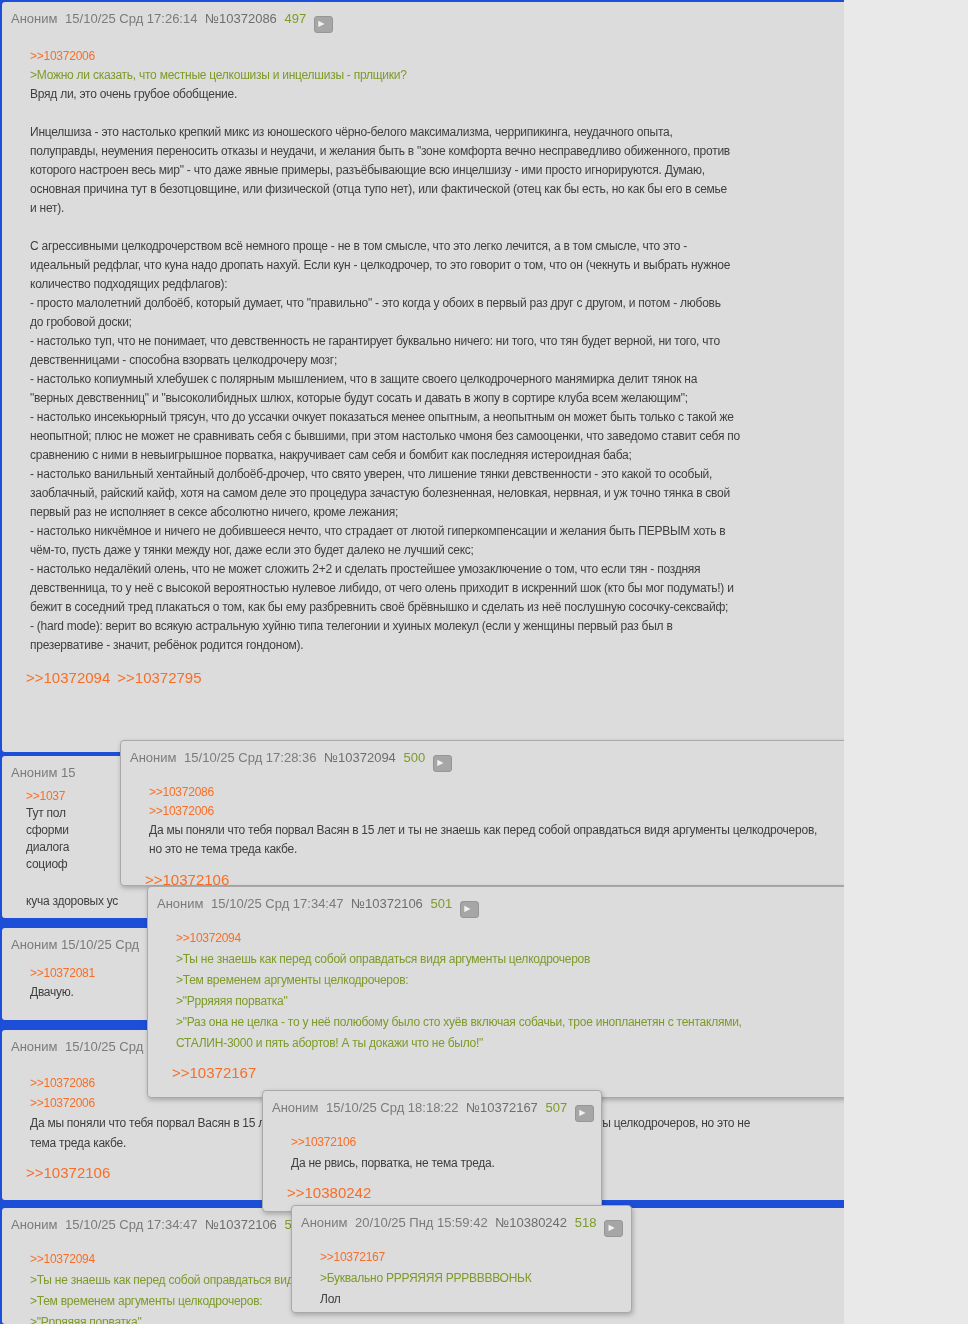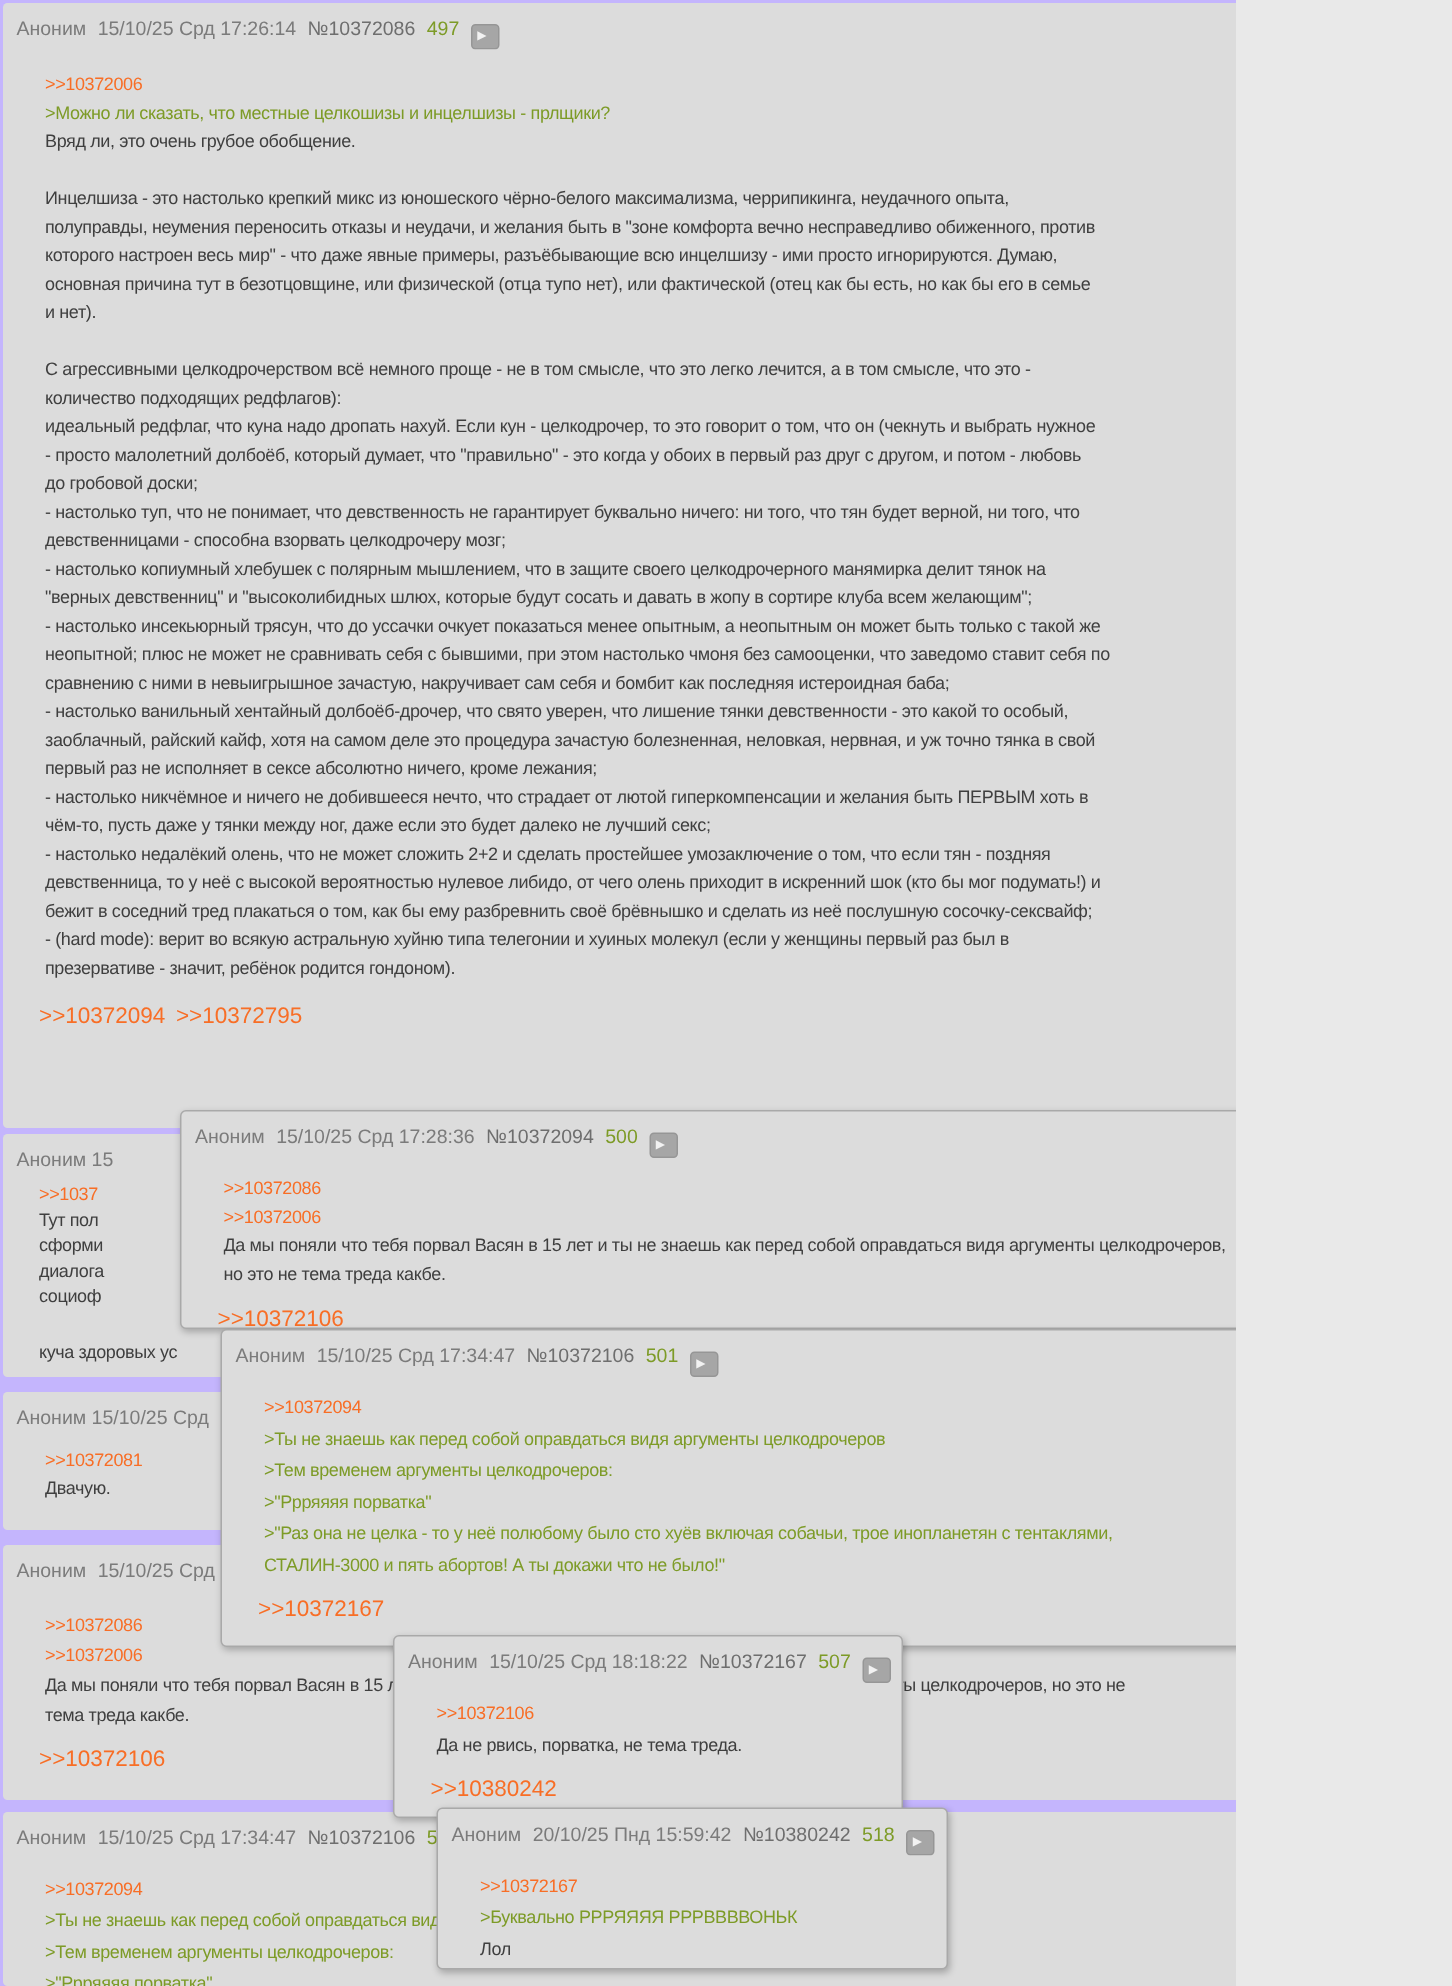--- a/index.html
+++ b/index.html
@@ -1,17 +1,17 @@
 <!DOCTYPE html>
 <html><head>
 <meta charset="utf-8">
 <style>
   html,body{margin:0;padding:0;background:#e9e9e9;}
-  .page{position:relative;width:824px;height:1324px;background:#c4b5fd;overflow:hidden;
-        font-family:"Liberation Sans","DejaVu Sans",sans-serif;}
+  .page{position:relative;width:824px;height:1324px;background:#1d4ed8;overflow:hidden;
+        font-family:"Liberation Sans","DejaVu Sans",sans-serif;padding-left:20px;}
   .post{position:absolute;background:#dcdcdc;border-radius:3px;overflow:hidden;z-index:1;}
   .popup{background:#dcdcdc;border:1px solid #a9a9a9;border-radius:4px;
          box-shadow:1px 2px 5px rgba(0,0,0,0.25);}
   .z10{z-index:10}.z11{z-index:11}.z12{z-index:12}.z13{z-index:13}
   .phead{padding:9px 10px 0 9px;font-size:13px;color:#7b7b7b;white-space:nowrap;overflow:hidden;line-height:15px;}
   .phead span{margin-right:4px;}
   .pnum{color:#6e6e6e;}
   .pcount{color:#7d9b27;}
   .pbtn{display:inline-block;width:17px;height:15px;background:#a6a6a6;border:1px solid #969696;
         border-radius:3px;color:#f2f2f2;font-size:8px;line-height:14px;text-align:center;
@@ -54,31 +54,31 @@
         <div class="ln quote">&gt;Можно ли сказать, что местные целкошизы и инцелшизы - прлщики?</div>
         <div class="ln text">Вряд ли, это очень грубое обобщение.</div>
         <div class="ln gap"></div>
         <div class="ln text">Инцелшиза - это настолько крепкий микс из юношеского чёрно-белого максимализма, черрипикинга, неудачного опыта,</div>
         <div class="ln text">полуправды, неумения переносить отказы и неудачи, и желания быть в "зоне комфорта вечно несправедливо обиженного, против</div>
         <div class="ln text">которого настроен весь мир" - что даже явные примеры, разъёбывающие всю инцелшизу - ими просто игнорируются. Думаю,</div>
         <div class="ln text">основная причина тут в безотцовщине, или физической (отца тупо нет), или фактической (отец как бы есть, но как бы его в семье</div>
         <div class="ln text">и нет).</div>
         <div class="ln gap"></div>
         <div class="ln text">С агрессивными целкодрочерством всё немного проще - не в том смысле, что это легко лечится, а в том смысле, что это -</div>
+        <div class="ln text">идеальный редфлаг, что куна надо дропать нахуй. Если кун - целкодрочер, то это говорит о том, что он (чекнуть и выбрать нужное</div>
         <div class="ln text">количество подходящих редфлагов):</div>
-        <div class="ln text">идеальный редфлаг, что куна надо дропать нахуй. Если кун - целкодрочер, то это говорит о том, что он (чекнуть и выбрать нужное</div>
         <div class="ln text">- просто малолетний долбоёб, который думает, что "правильно" - это когда у обоих в первый раз друг с другом, и потом - любовь</div>
         <div class="ln text">до гробовой доски;</div>
         <div class="ln text">- настолько туп, что не понимает, что девственность не гарантирует буквально ничего: ни того, что тян будет верной, ни того, что</div>
         <div class="ln text">девственницами - способна взорвать целкодрочеру мозг;</div>
         <div class="ln text">- настолько копиумный хлебушек с полярным мышлением, что в защите своего целкодрочерного манямирка делит тянок на</div>
         <div class="ln text">"верных девственниц" и "высоколибидных шлюх, которые будут сосать и давать в жопу в сортире клуба всем желающим";</div>
         <div class="ln text">- настолько инсекьюрный трясун, что до уссачки очкует показаться менее опытным, а неопытным он может быть только с такой же</div>
         <div class="ln text">неопытной; плюс не может не сравнивать себя с бывшими, при этом настолько чмоня без самооценки, что заведомо ставит себя по</div>
-        <div class="ln text">сравнению с ними в невыигрышное зачастую, накручивает сам себя и бомбит как последняя истероидная баба;</div>
+        <div class="ln text">сравнению с ними в невыигрышное порватка, накручивает сам себя и бомбит как последняя истероидная баба;</div>
         <div class="ln text">- настолько ванильный хентайный долбоёб-дрочер, что свято уверен, что лишение тянки девственности - это какой то особый,</div>
         <div class="ln text">заоблачный, райский кайф, хотя на самом деле это процедура зачастую болезненная, неловкая, нервная, и уж точно тянка в свой</div>
         <div class="ln text">первый раз не исполняет в сексе абсолютно ничего, кроме лежания;</div>
         <div class="ln text">- настолько никчёмное и ничего не добившееся нечто, что страдает от лютой гиперкомпенсации и желания быть ПЕРВЫМ хоть в</div>
         <div class="ln text">чём-то, пусть даже у тянки между ног, даже если это будет далеко не лучший секс;</div>
         <div class="ln text">- настолько недалёкий олень, что не может сложить 2+2 и сделать простейшее умозаключение о том, что если тян - поздняя</div>
         <div class="ln text">девственница, то у неё с высокой вероятностью нулевое либидо, от чего олень приходит в искренний шок (кто бы мог подумать!) и</div>
         <div class="ln text">бежит в соседний тред плакаться о том, как бы ему разбревнить своё брёвнышко и сделать из неё послушную сосочку-сексвайф;</div>
         <div class="ln text">- (hard mode): верит во всякую астральную хуйню типа телегонии и хуиных молекул (если у женщины первый раз был в</div>
         <div class="ln text">презервативе - значит, ребёнок родится гондоном).</div>

